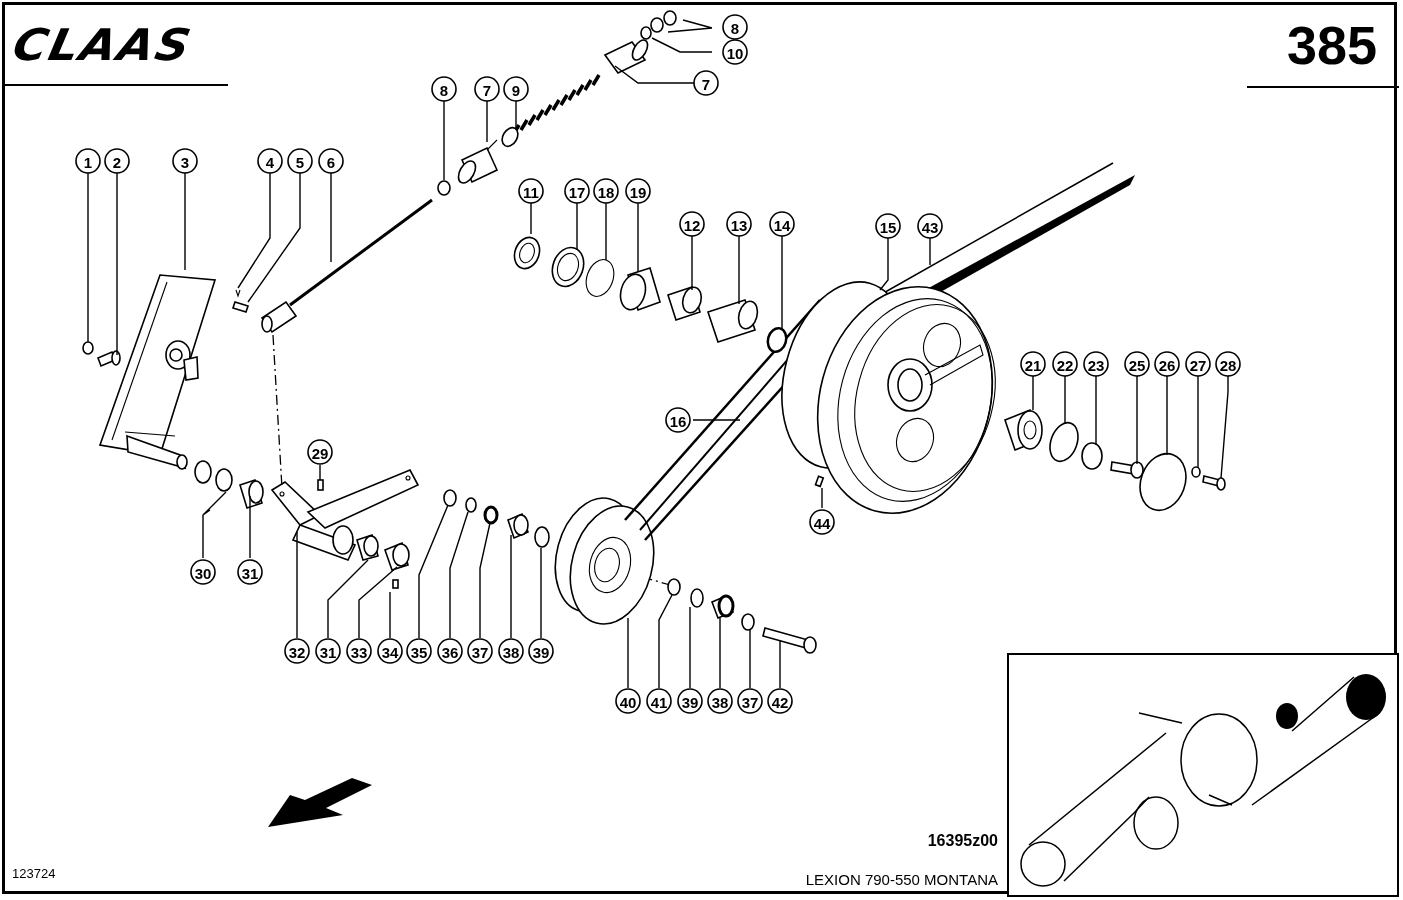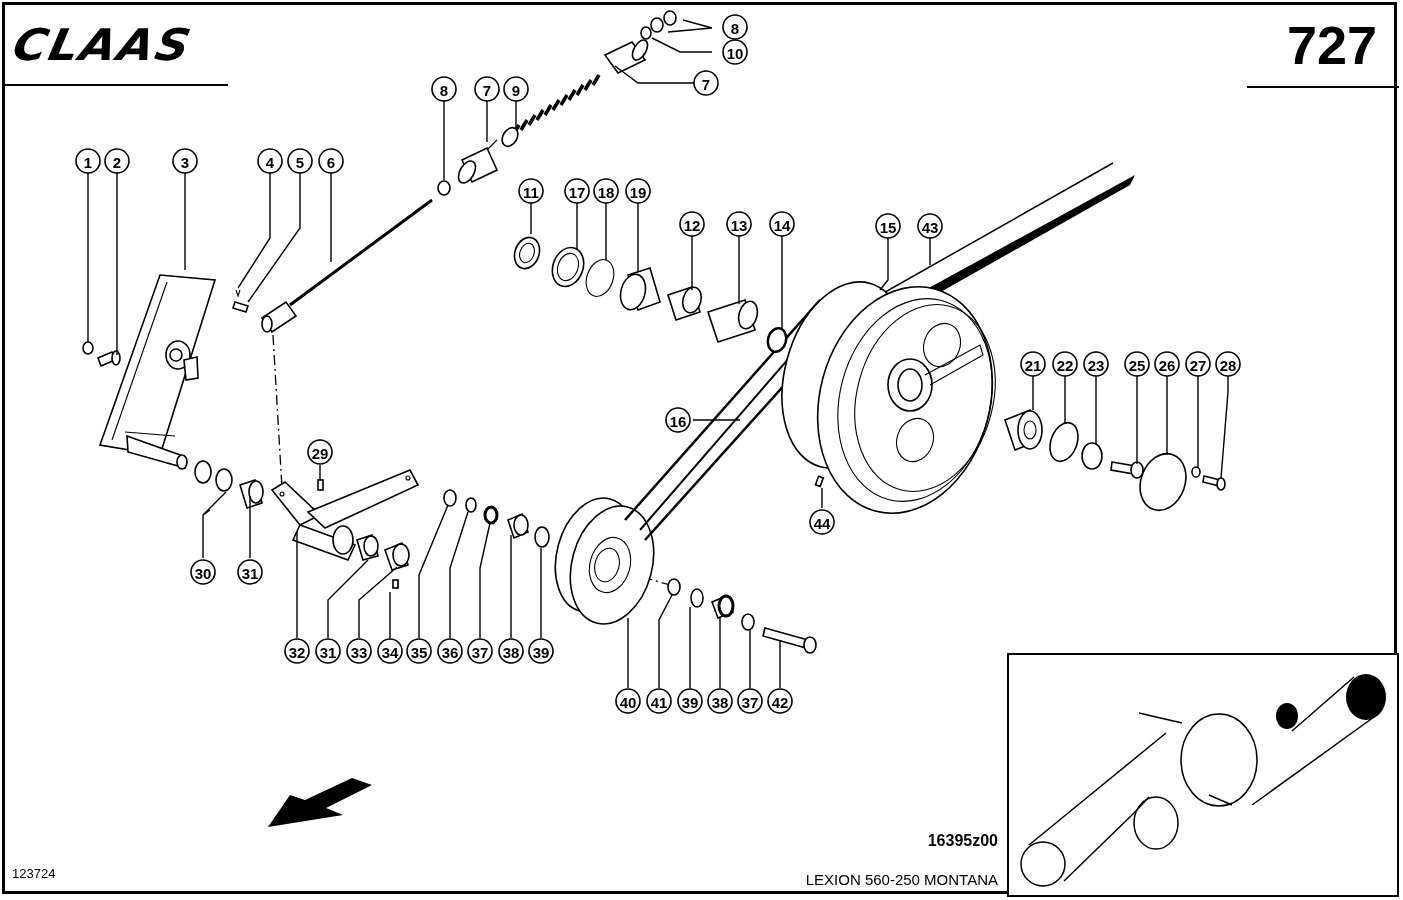--- a/index.html
+++ b/index.html
@@ -20,21 +20,21 @@
   .part-thin{stroke:#000;stroke-width:1.1;fill:none;}
   .dash{stroke:#000;stroke-width:1.3;stroke-dasharray:10 4 2 4;fill:none;}
   .inset{position:absolute;left:1007px;top:653px;width:392px;height:244px;border:2px solid #000;box-sizing:border-box;background:#fff;}
 </style>
 </head>
 <body>
 
 <div class="frame"></div>
 <div class="logo">CLAAS</div>
 <div class="logo-rule"></div>
-<div class="page-num">727</div>
+<div class="page-num">385</div>
 <div class="page-rule"></div>
 
 <svg class="main" width="1403" height="900" viewBox="0 0 1403 900">
 
   <g>
     <g>
       <path class="part-thin" style="stroke-width:3.5" d="M505 140 l6 -10 M513 135 l6 -10 M521 130 l6 -10 M529 125 l6 -10 M537 120 l6 -10 M545 115 l6 -10 M553 110 l6 -10 M561 105 l6 -10 M569 100 l6 -10 M577 95 l6 -10 M585 90 l6 -10 M593 85 l6 -10"></path>
       <ellipse class="part" cx="510" cy="137" rx="7" ry="10" transform="rotate(30 510 137)"></ellipse>
     </g>
     <g>
@@ -447,13 +447,13 @@
     <ellipse cx="147" cy="168" rx="22" ry="26" fill="#fff" stroke="#000" stroke-width="1.5"></ellipse>
     <ellipse cx="210" cy="105" rx="38" ry="46" fill="#fff" stroke="#000" stroke-width="1.5"></ellipse>
     <ellipse cx="278" cy="61" rx="11" ry="13" fill="#000"></ellipse>
     <ellipse cx="357" cy="42" rx="20" ry="23" fill="#000"></ellipse>
     <path d="M20 190 L157 78 M130 58 L173 68 M283 76 L345 22 M365 62 L243 150 M223 150 L200 140 M140 142 L125 158 L55 226" fill="none" stroke="#000" stroke-width="1.5"></path>
   </svg>
 </div>
 
 <div class="doc-id">123724</div>
 <div class="fig-code">16395z00</div>
-<div class="model">LEXION 560-250 MONTANA</div>
+<div class="model">LEXION 790-550 MONTANA</div>
 
 </body></html>

